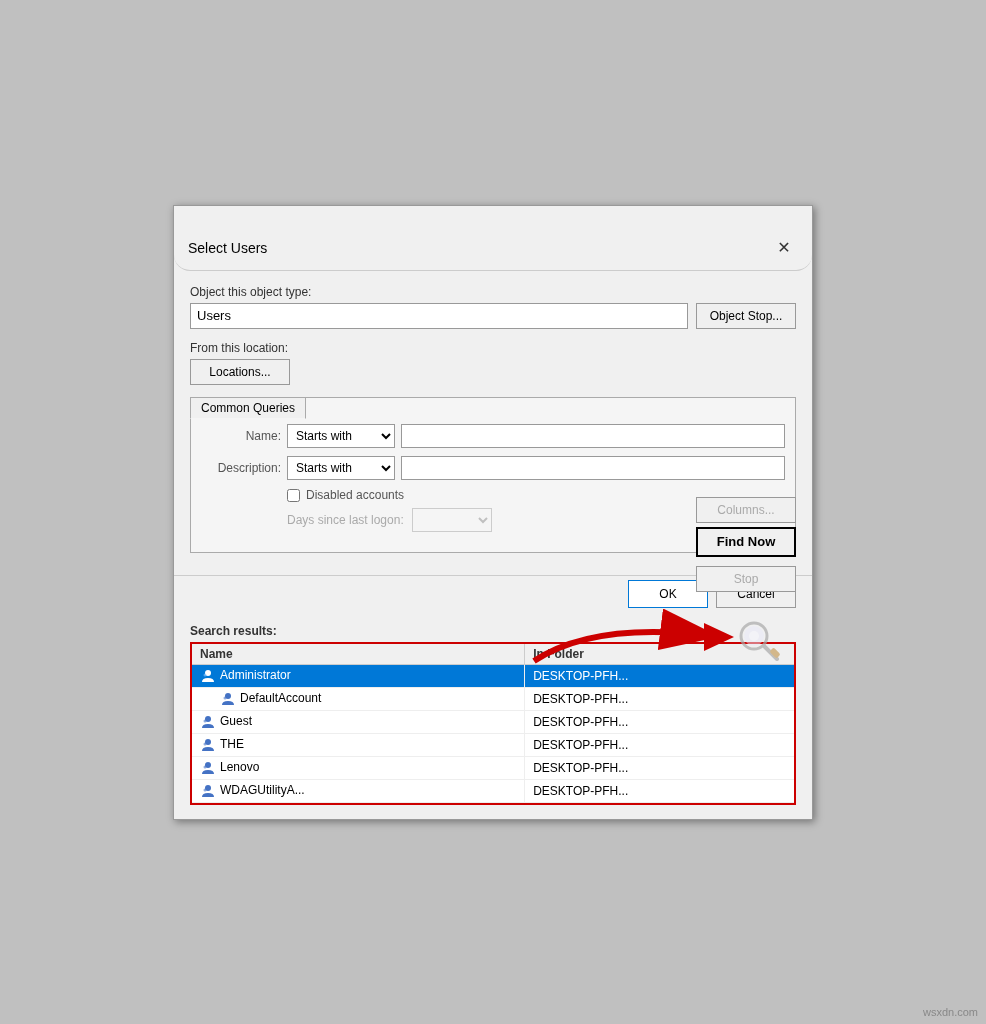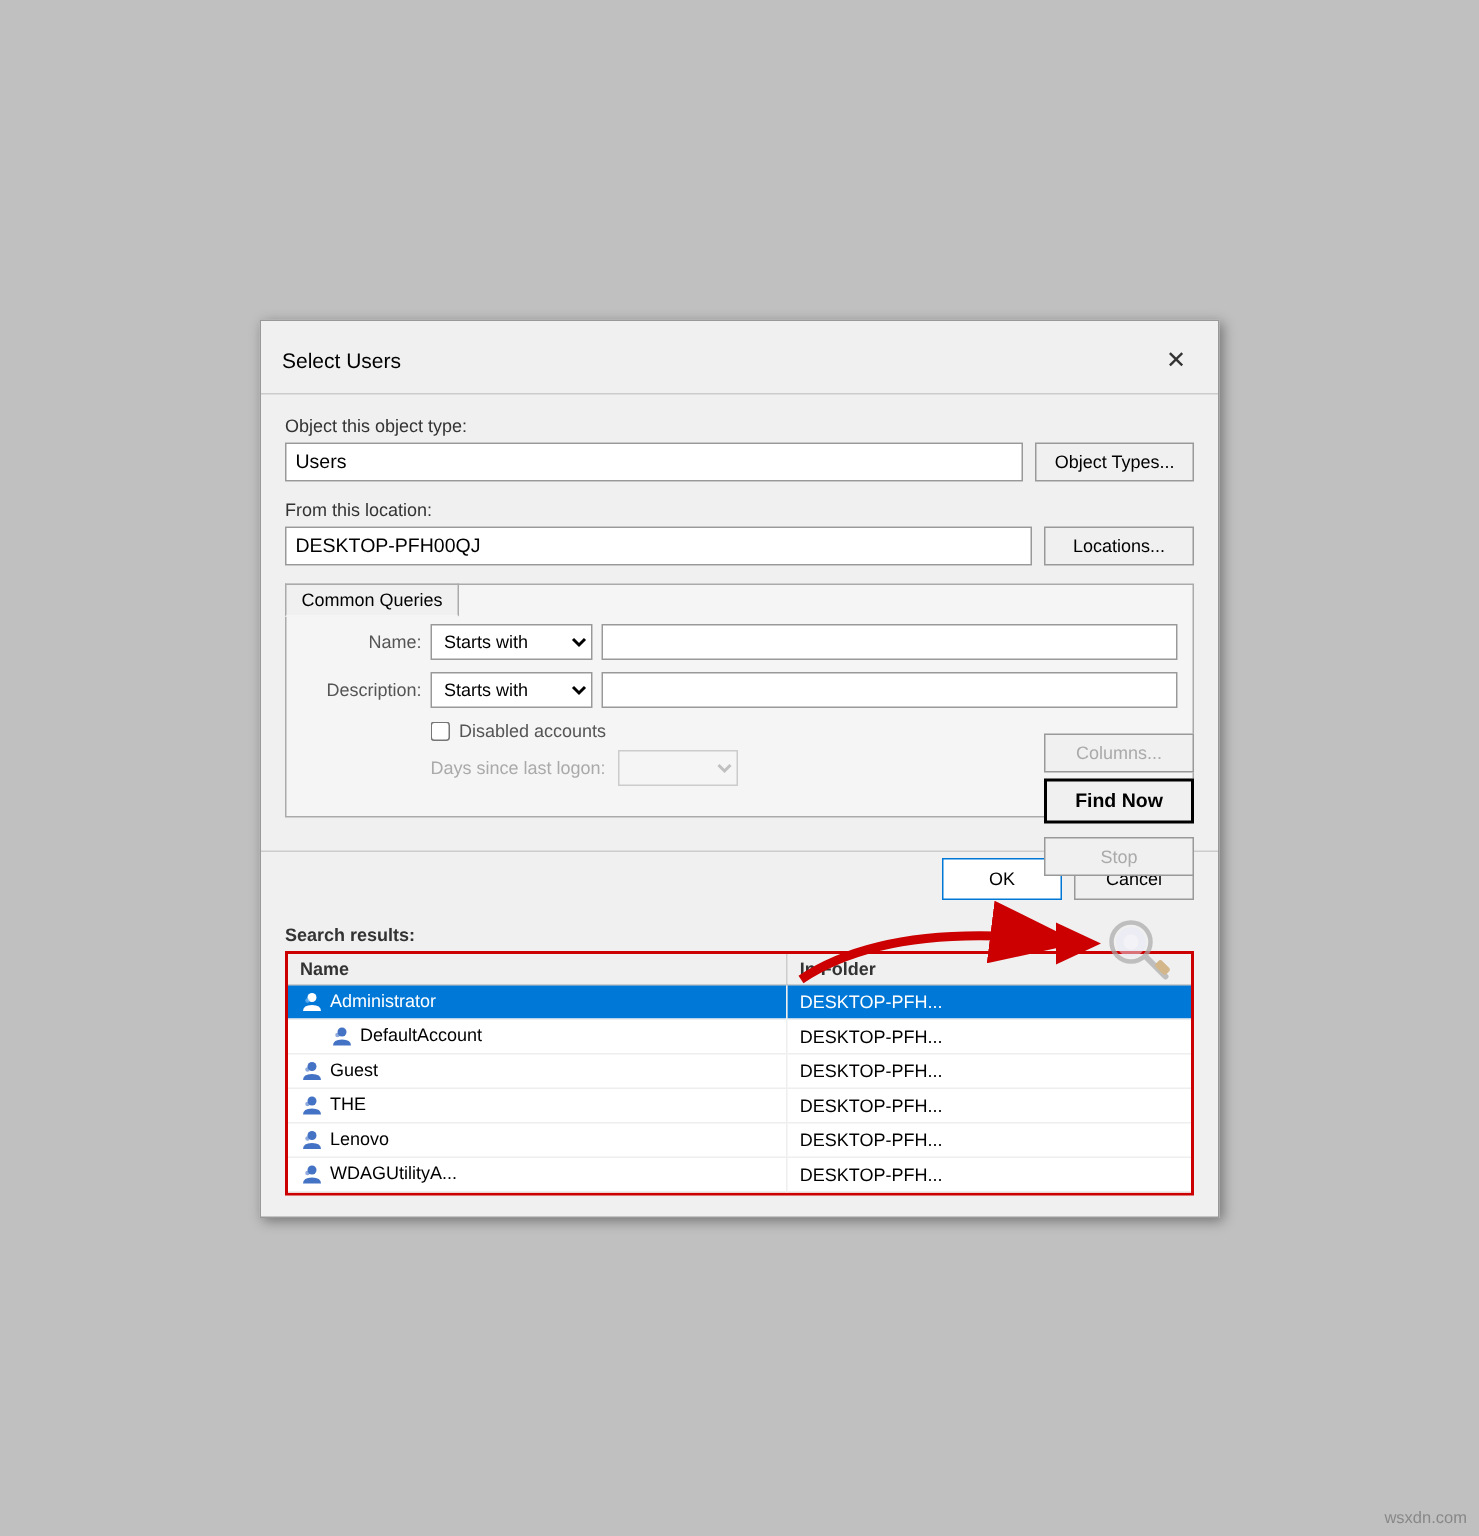--- a/index.html
+++ b/index.html
@@ -14,25 +14,26 @@
     }
     .dialog {
       background: #f0f0f0;
       border: 1px solid #999;
       box-shadow: 2px 2px 8px rgba(0,0,0,0.4);
       width: 640px;
       position: relative;
     }
     .title-bar {
       background: #f0f0f0;
-      padding: 12px 14px 8px 14px;
+      padding: 28px 14px 8px 14px;
       display: flex;
       justify-content: space-between;
       align-items: center;
       border-bottom: 1px solid #ccc;
+      border-radius: 16px;
     }
     .title-bar-text {
       font-size: 14px;
       font-weight: 400;
       color: #000;
     }
     .close-btn {
       width: 28px;
       height: 28px;
       background: none;
@@ -283,28 +284,27 @@
     <span class="title-bar-text">Select Users</span>
     <button class="close-btn">✕</button>
   </div>
 
   <div class="dialog-body dialog-inner">
 
     <div class="field-group">
       <div class="field-label">Object this object type:</div>
       <div class="field-row">
         <input class="text-input" type="text" readonly="" value="Users" style="">
-        <button class="btn">Object Types...</button>
+        <button class="btn">Object Stop...</button>
       </div>
     </div>
 
     <div class="field-group">
       <div class="field-label">From this location:</div>
       <div class="field-row">
-        <input class="text-input" type="text" readonly="" value="DESKTOP-PFH00QJ" style="">
         <button class="btn">Locations...</button>
       </div>
     </div>
 
     <div class="queries-box" style="margin-bottom:8px;">
       <div class="queries-tab">Common Queries</div>
       <div class="queries-content">
 
         <div class="query-row">
           <span class="query-label">Name:</span>

